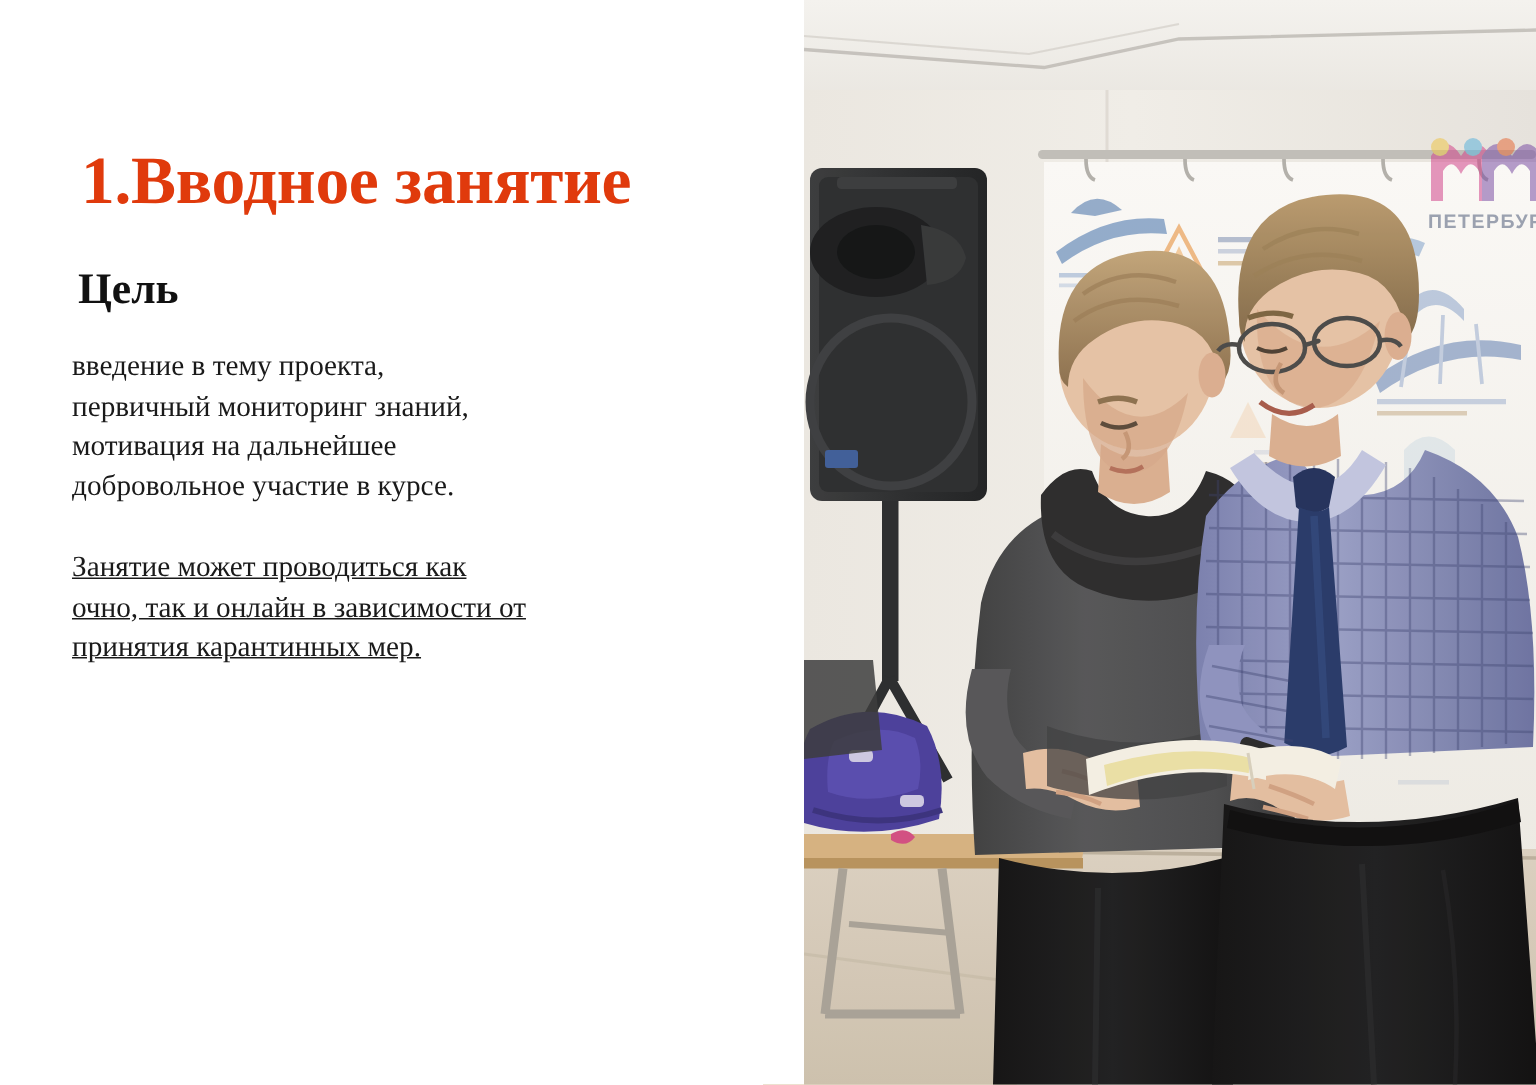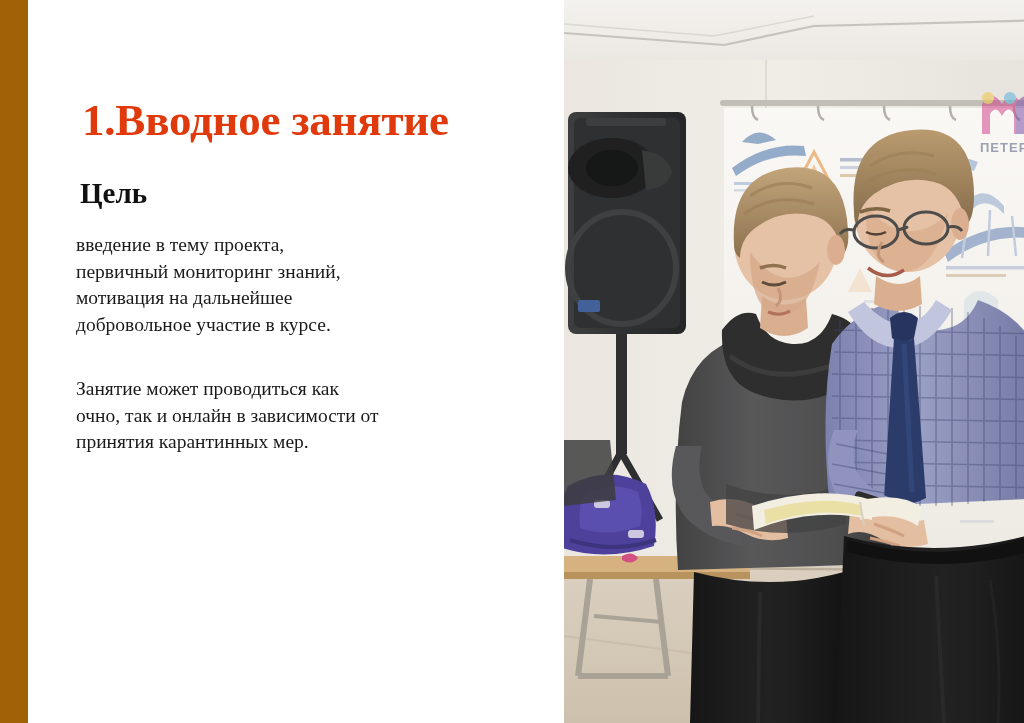--- a/index.html
+++ b/index.html
@@ -14,21 +14,20 @@
     overflow: hidden;
     font-family: "Liberation Serif", "DejaVu Serif", serif;
   }
 
   .slide {
     position: relative;
     width: 872px;
     height: 723px;
     background: #a16207;
     display: flex;
-    padding-left: 28px;
   }
 
   
   .text-panel {
     position: relative;
     width: 536px;
     height: 723px;
     background: #ffffff;
     flex: 0 0 536px;
   }
@@ -68,21 +67,22 @@
 
   .body-par {
     margin: 0 0 0 0;
     font-family: "Liberation Serif", "DejaVu Serif", serif;
     font-size: 19.5px;
     line-height: 26.5px;
     color: #1a1a1a;
     white-space: pre-line;
   }
   .body-par + .body-par {
-    margin-top: 38px;
+    margin-top: 28px;
+    text-decoration: underline;
   }
 
   
   .photo-panel {
     position: relative;
     width: 488px;
     height: 723px;
     flex: 0 0 488px;
     overflow: hidden;
     background: #efece8;

